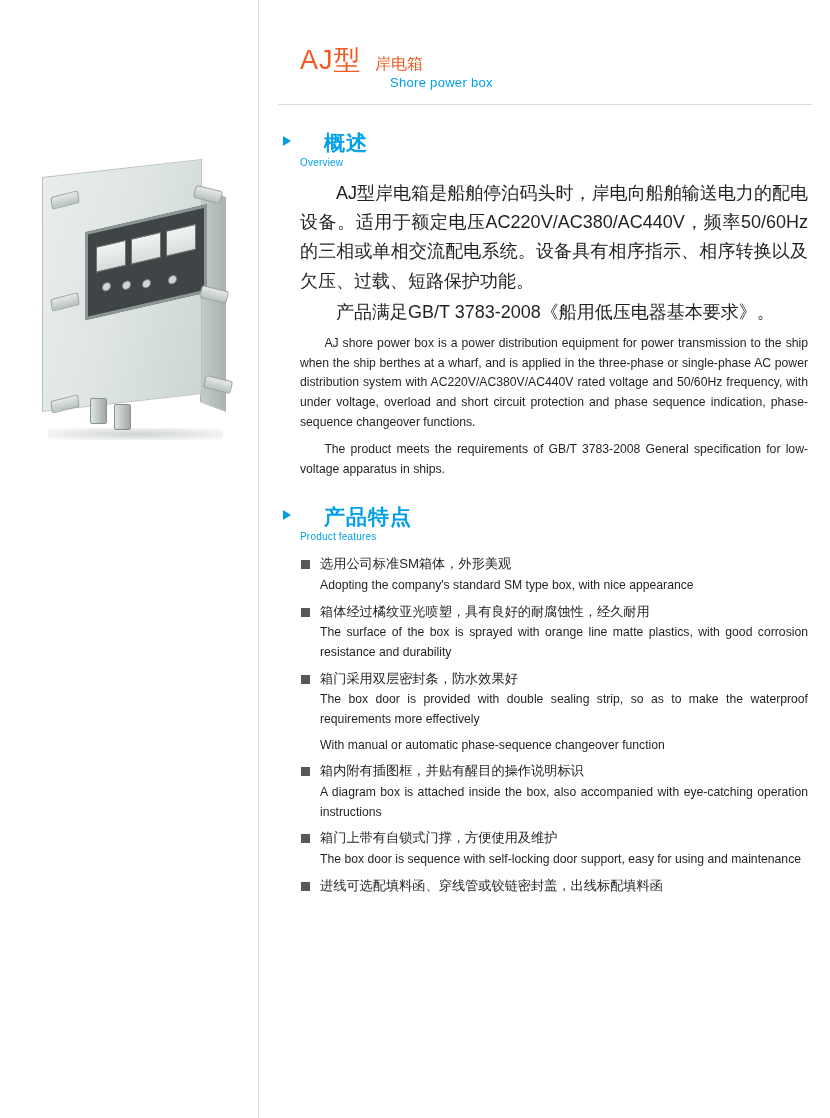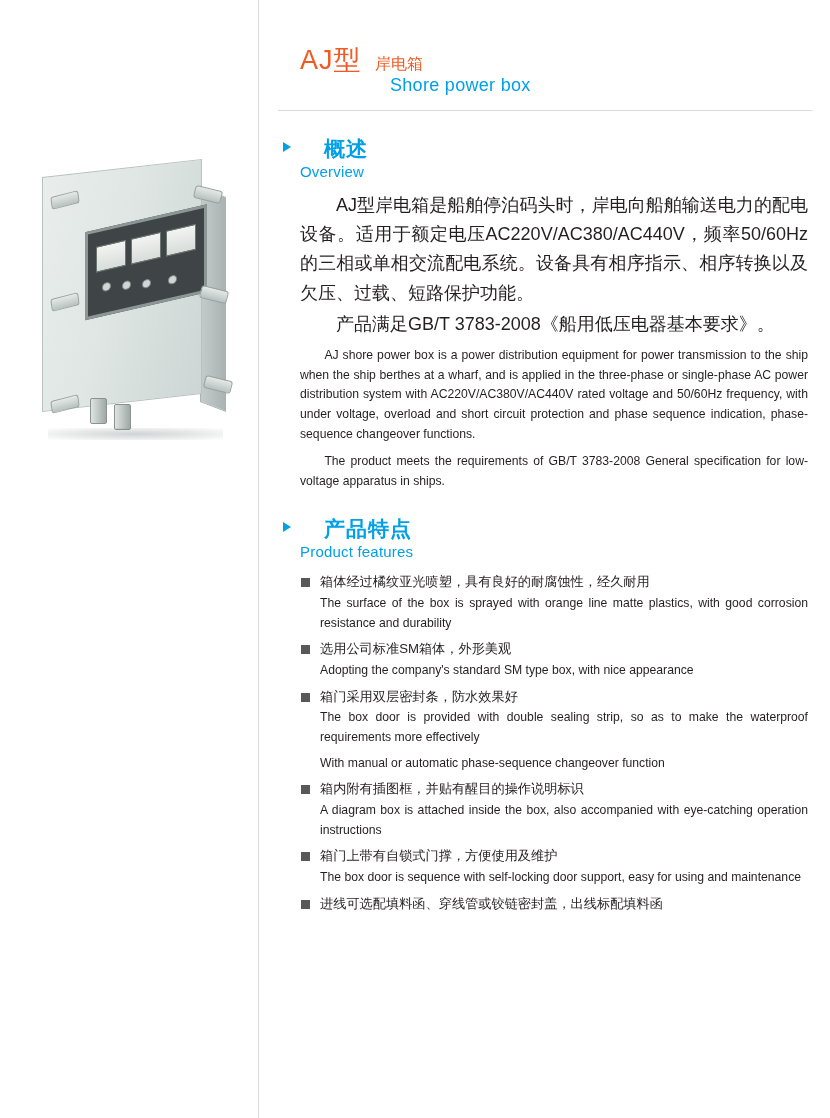--- a/index.html
+++ b/index.html
@@ -137,21 +137,21 @@
   .title-zh {
     display: inline-block;
     font-size: 16px;
     color: #f15a24;
     margin-left: 9px;
     vertical-align: bottom;
     position: relative;
     top: -3px;
   }
   .title-en {
-    font-size: 18px;
+    font-size: 13px;
     color: #00a0e9;
     margin-left: 90px;
     margin-top: -3px;
     letter-spacing: .3px;
   }
   .sec-head {
     margin-top: 26px;
     padding-left: 22px;
     position: relative;
   }
@@ -165,21 +165,21 @@
   }
   .sec-zh {
     font-size: 21px;
     font-weight: bold;
     color: #00a0e9;
     letter-spacing: 1px;
     line-height: 1.15;
     margin-left: 24px;
   }
   .sec-en {
-    font-size: 15px;
+    font-size: 10px;
     color: #00a0e9;
     margin-top: 2px;
     letter-spacing: .2px;
   }
   .body-block {
     margin-top: 11px;
     padding-left: 22px;
     padding-right: 4px;
   }
   p.zh {
@@ -287,30 +287,30 @@
     <div class="sec-head">
       <span class="arrow"></span>
       <div class="sec-zh">产品特点</div>
       <div class="sec-en">Product features</div>
     </div>
 
     <div class="features">
       <div class="feature">
         <div class="zh-line">
           <span class="bullet"></span>
+          <span>选用公司标准SM箱体，外形美观</span>
+        </div>
+        <div class="en-line">Adopting the company's standard SM type box, with nice appearance</div>
+      </div>
+      <div class="feature">
+        <div class="zh-line">
+          <span class="bullet"></span>
           <span>箱体经过橘纹亚光喷塑，具有良好的耐腐蚀性，经久耐用</span>
         </div>
         <div class="en-line">The surface of the box is sprayed with orange line matte plastics, with good corrosion resistance and durability</div>
-      </div>
-      <div class="feature">
-        <div class="zh-line">
-          <span class="bullet"></span>
-          <span>选用公司标准SM箱体，外形美观</span>
-        </div>
-        <div class="en-line">Adopting the company's standard SM type box, with nice appearance</div>
       </div>
       <div class="feature">
         <div class="zh-line">
           <span class="bullet"></span>
           <span>箱门采用双层密封条，防水效果好</span>
         </div>
         <div class="en-line">The box door is provided with double sealing strip, so as to make the waterproof requirements more effectively</div>
       </div>
       <div class="feature">
         <div class="en-line">With manual or automatic phase-sequence changeover function</div>

